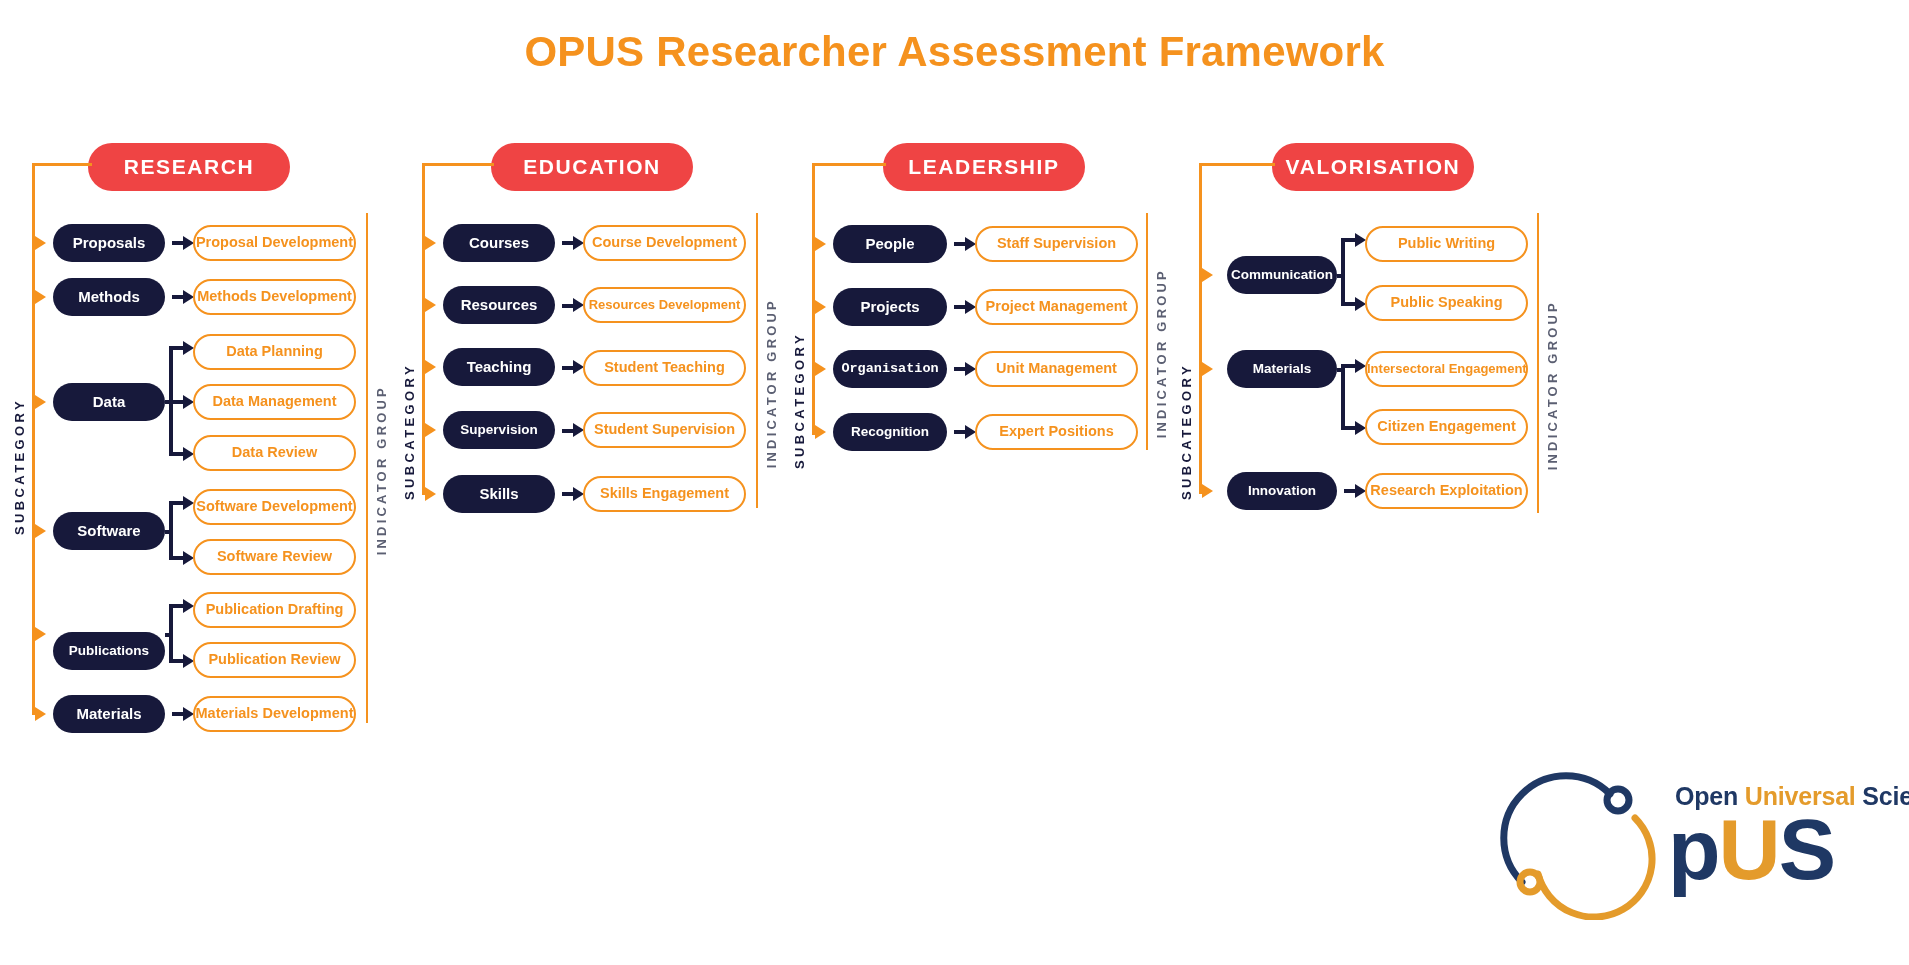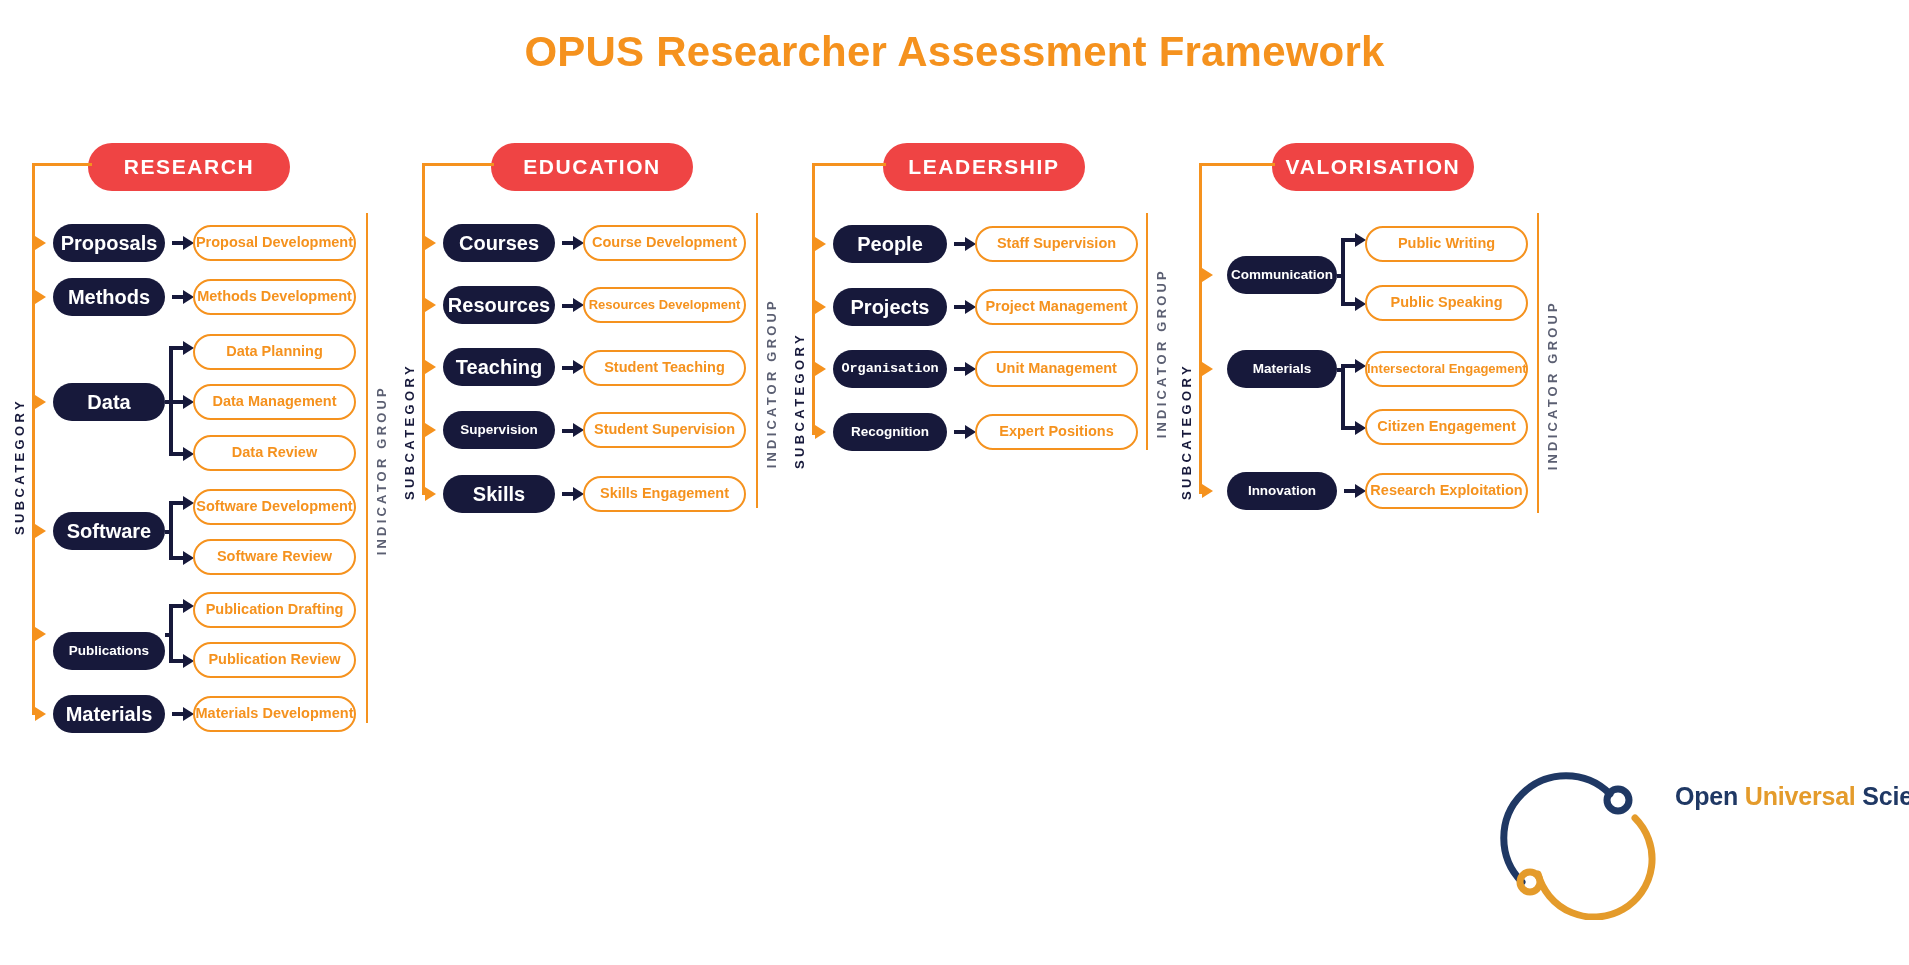--- a/index.html
+++ b/index.html
@@ -40,21 +40,21 @@
 
   
   .subcat {
     position: absolute;
     background: #17193B;
     color: #ffffff;
     border-radius: 20px;
     height: 38px;
     line-height: 38px;
     text-align: center;
-    font-size: 20px;
+    font-size: 15px;
     font-weight: 700;
     white-space: nowrap;
   }
   .subcat.small { font-size: 13.5px; }
 
   
   .indicator {
     position: absolute;
     background: #ffffff;
     color: #F5921E;
@@ -312,15 +312,18 @@
 
       <path d="M 120 24 A 62 62 0 1 0 32 112" fill="none" stroke="#1F3864" stroke-width="7" stroke-linecap="round"></path>
       <circle cx="128" cy="30" r="11" fill="none" stroke="#1F3864" stroke-width="7"></circle>
 
       <path d="M 145 48 A 58 58 0 1 1 48 104" fill="none" stroke="#E49B2B" stroke-width="7" stroke-linecap="round"></path>
       <circle cx="40" cy="112" r="10" fill="none" stroke="#E49B2B" stroke-width="7"></circle>
     </svg>
     <div class="logo-words">
       <span class="lw-blue">Open </span><span class="lw-or">Universal </span><span class="lw-blue">Science</span>
     </div>
+    <div class="logo-opus">
+      <span class="lo-p">p</span><span class="lo-u">U</span><span class="lo-s">S</span>
+    </div>
   </div>
 
 </div>
 
 </body></html>

